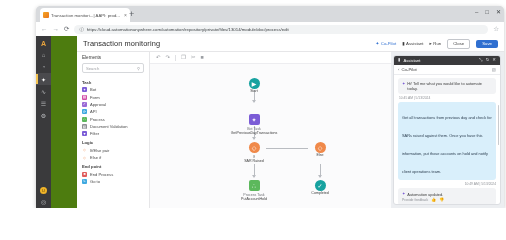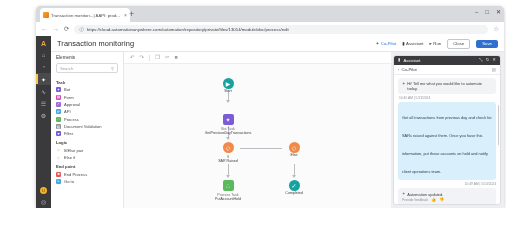--- a/index.html
+++ b/index.html
@@ -28,21 +28,21 @@
   
   .urlbar{position:relative;height:14px;background:#ffffff;display:flex;align-items:center;padding:0 5px;gap:5px;}
   .navico{font-size:6.5px;color:#9aa0a6;line-height:6.5px;}
   .navico.on{color:#5f6368;}
   .omni{flex:1;height:9px;background:#f1f3f4;border-radius:5px;display:flex;align-items:center;padding:0 5px;gap:3px;}
   .lock{font-size:4.4px;color:#5f6368;}
   .url{font-size:4.3px;color:#3c4043;white-space:nowrap;overflow:hidden;letter-spacing:.02px;}
   .omniend{display:flex;gap:4px;align-items:center;}
 
   
-  .app{position:relative;height:172px;background:#4d7c0f;display:flex;}
+  .app{position:relative;height:172px;background:#4d7c0f;display:flex;gap:26px;}
 
   
   .rail{width:15px;background:#3a3a3c;display:flex;flex-direction:column;align-items:center;padding-top:2px;gap:0;position:relative;}
   .rlogo{font-size:7px;color:#e8a33d;font-weight:bold;line-height:10px;height:11px;display:flex;align-items:center;}
   .ritem{width:15px;height:12px;display:flex;align-items:center;justify-content:center;font-size:6px;color:#b9bbbe;position:relative;}
   .ritem.active{background:#4a4a4d;color:#fff;}
   .ritem.active:before{content:"";position:absolute;left:0;top:1px;bottom:1px;width:1.5px;background:#f5c451;}
   .railbottom{position:absolute;bottom:3px;left:0;width:15px;display:flex;flex-direction:column;align-items:center;gap:3px;}
   .avatar{width:7px;height:7px;border-radius:50%;background:#f0b429;display:flex;align-items:center;justify-content:center;font-size:4px;color:#5a4100;}
 

